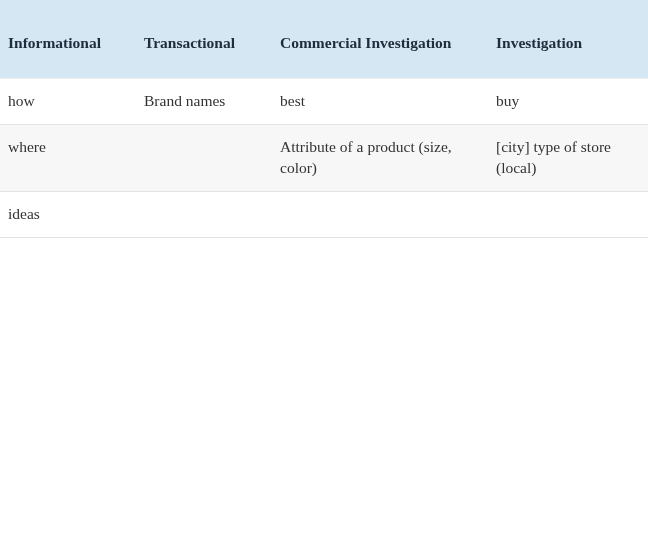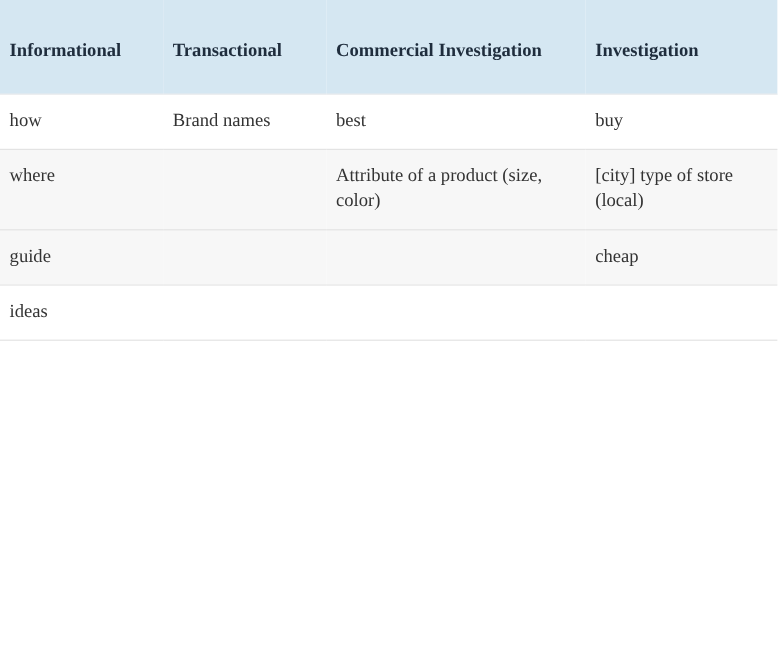--- a/index.html
+++ b/index.html
@@ -79,26 +79,20 @@
         <td>Brand names</td>
         <td>best</td>
         <td>buy</td>
       </tr>
       <tr class="row-even">
         <td>where</td>
         <td></td>
         <td>Attribute of a product (size, color)</td>
         <td>[city] type of store (local)</td>
       </tr>
-      <tr class="row-even">
-        <td>guide</td>
-        <td></td>
-        <td></td>
-        <td>cheap</td>
-      </tr>
       <tr class="row-odd">
         <td>ideas</td>
         <td></td>
         <td></td>
         <td></td>
       </tr>
     </tbody>
 </table>
 
 </body></html>

